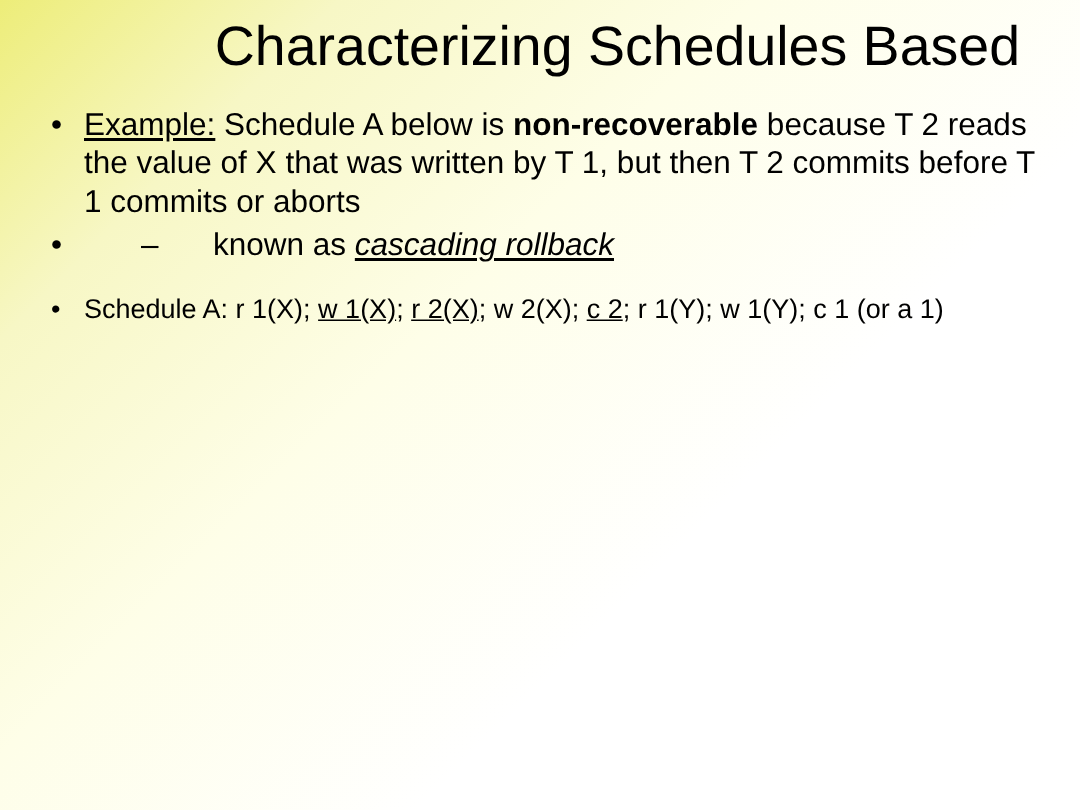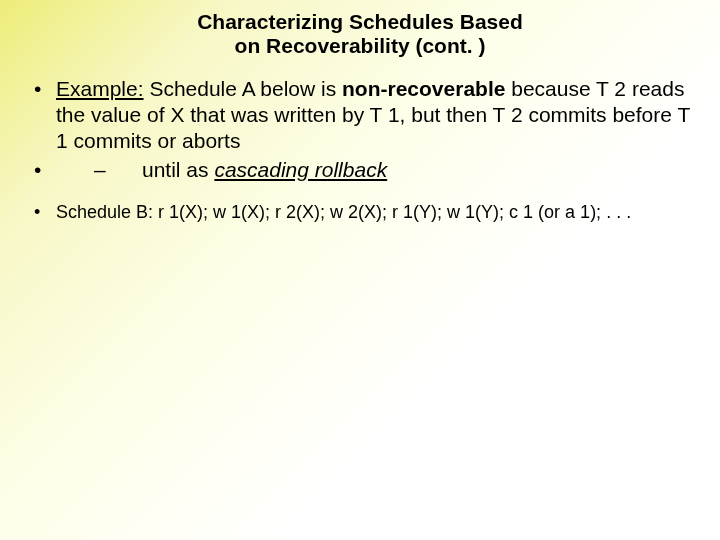--- a/index.html
+++ b/index.html
@@ -12,24 +12,24 @@
   }
   .slide {
     box-sizing: border-box;
     width: 720px;
     height: 540px;
     background: linear-gradient(135deg, #eded79 0%, #f7f7c5 18%, #fefee8 40%, #ffffff 65%, #ffffff 100%);
     padding: 10px 0 0 0;
     color: #000;
   }
   .title {
-    text-align: center;
-    font-size: 21px;
+    text-align: right;
+    font-size: 37px;
     line-height: 1.15;
-    font-weight: 700;
+    font-weight: 400;
     margin: 0 40px 18px 40px;
   }
   .body {
     margin: 0 28px 0 28px;
   }
   ul.main {
     list-style: none;
     margin: 0;
     padding: 0;
   }
@@ -84,43 +84,42 @@
   .u  { text-decoration: underline; }
   .it { font-style: italic; text-decoration: underline; }
 </style>
 </head>
 <body>
 
 <div class="slide">
 
   <h1 class="title">
     <span>Characterizing Schedules Based</span><br>
-    <span>on Recoverability (cont. )</span>
   </h1>
 
   <div class="body">
 
     <ul class="main">
 
       <li>
         <span class="u">Example:</span><span> Schedule A below is </span><span class="b">non-recoverable</span><span> because T 2 reads the value of X that was written by T 1, but then T 2 commits before T 1 commits or aborts</span>
       </li>
 
 
 
       <li>
         <ul class="sub">
           <li>
-            <span>until as </span><span class="it">cascading rollback</span>
+            <span>known as </span><span class="it">cascading rollback</span>
           </li>
         </ul>
       </li>
 
     </ul>
 
     <ul class="sched">
       <li>
-        <span>Schedule B: r 1(X); w 1(X); r 2(X); w 2(X); r 1(Y); w 1(Y); c 1 (or a 1); . . .</span>
+        <span>Schedule A: r 1(X); </span><span class="u">w 1(X)</span><span>; </span><span class="u">r 2(X)</span><span>; w 2(X); </span><span class="u">c 2</span><span>; r 1(Y); w 1(Y); c 1 (or a 1)</span>
       </li>
     </ul>
 
   </div>
 </div>
 
 </body></html>

